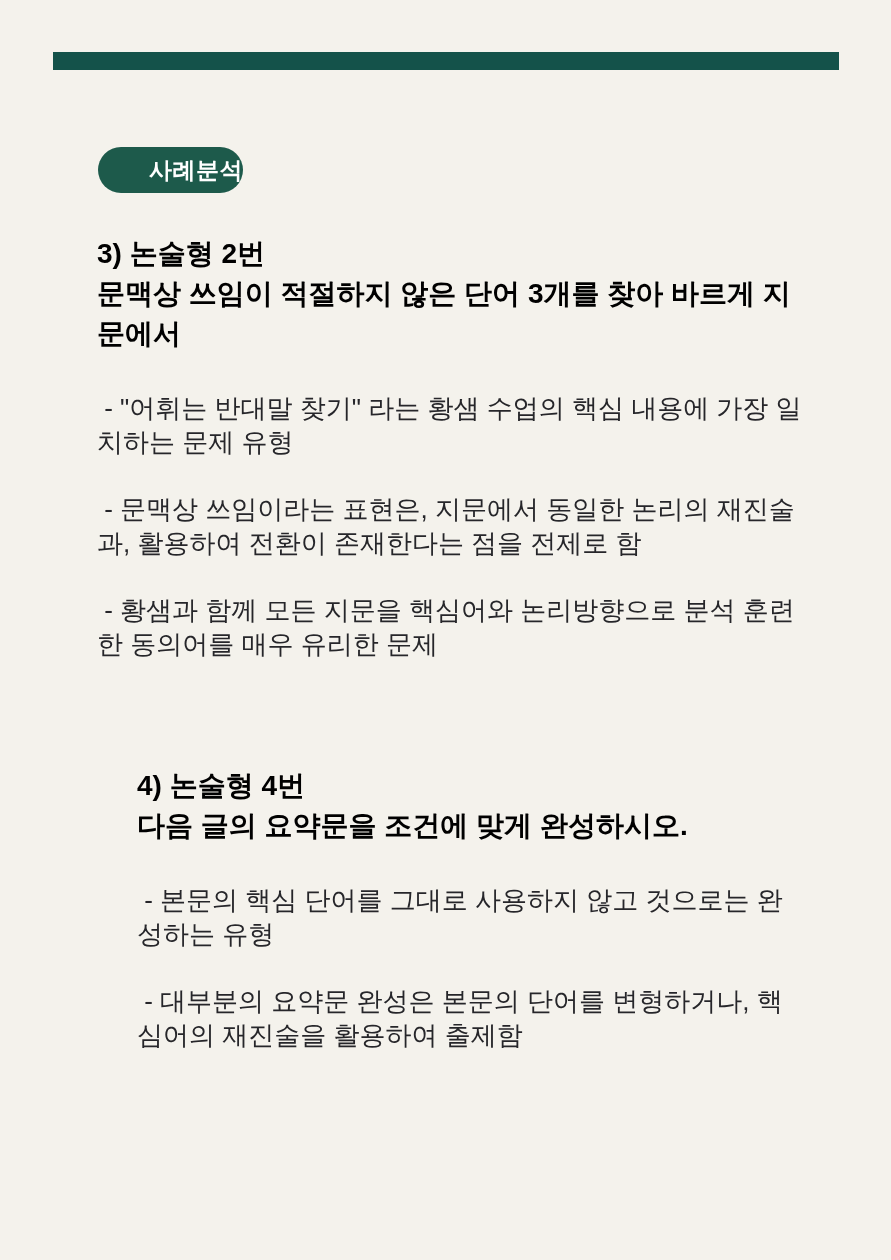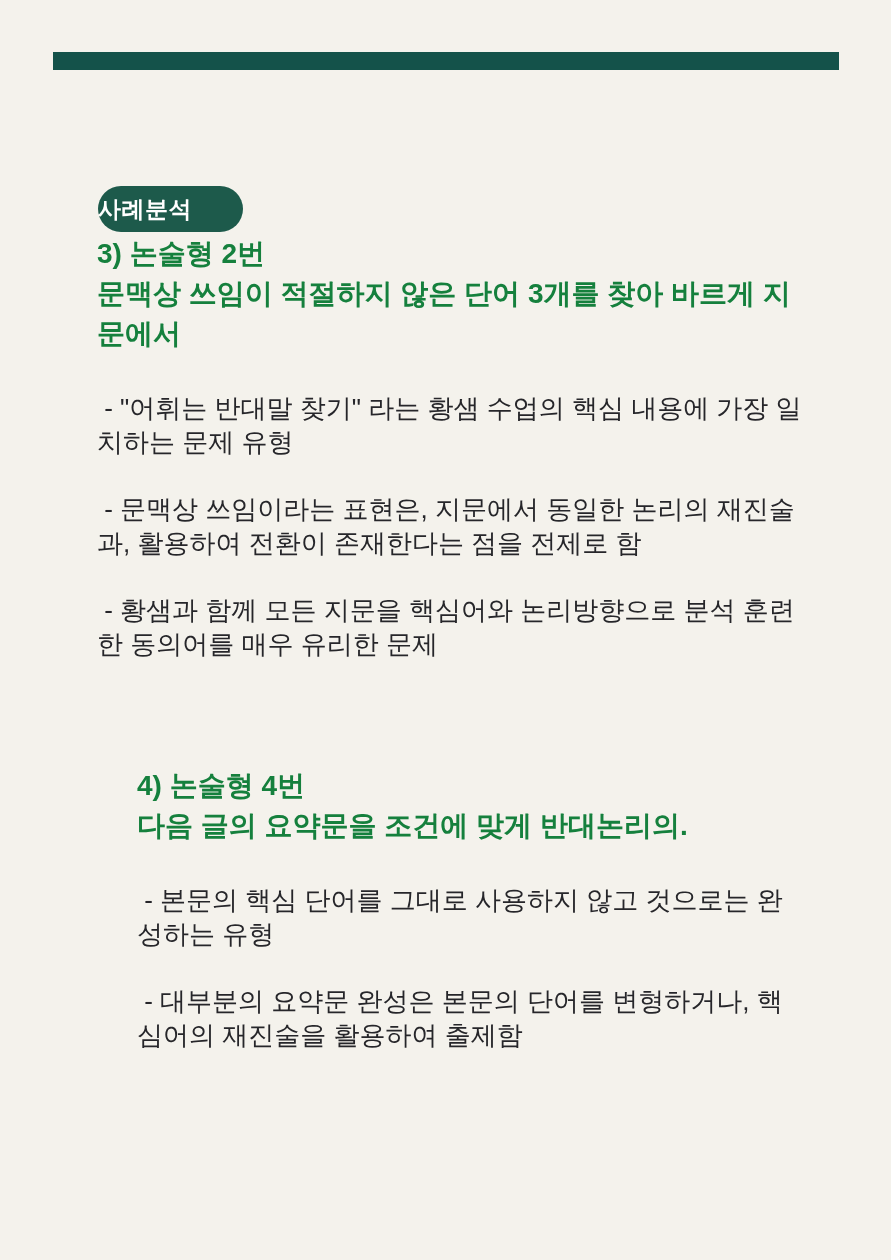--- a/index.html
+++ b/index.html
@@ -25,37 +25,36 @@
   .badge {
     position: absolute;
     left: 98px;
     top: 147px;
     width: 145px;
     height: 46px;
     border-radius: 23px;
     background: #1d5a4b;
     display: flex;
     align-items: center;
-    justify-content: flex-start;
-    margin-top: 39px;
+    justify-content: flex-end;
   }
   .badge-label {
     color: #ffffff;
     font-size: 23px;
     font-weight: bold;
     letter-spacing: 0.5px;
   }
   .content {
     position: absolute;
     left: 97px;
     top: 234px;
     width: 706px;
   }
   .section-heading {
-    color: #15803d;
+    color: #000000;
     font-size: 28px;
     line-height: 40px;
     font-weight: bold;
     margin: 0;
   }
   .bullet {
     color: #26262a;
     font-size: 26px;
     line-height: 34px;
     font-weight: 400;
@@ -90,19 +89,19 @@
       <div>문맥상 쓰임이 적절하지 않은 단어 3개를 찾아 바르게 지문에서</div>
     </h2>
     <p class="bullet first"> - "어휘는 반대말 찾기" 라는 황샘 수업의 핵심 내용에 가장 일치하는 문제 유형</p>
     <p class="bullet"> - 문맥상 쓰임이라는 표현은, 지문에서 동일한 논리의 재진술과, 활용하여 전환이 존재한다는 점을 전제로 함</p>
     <p class="bullet"> - 황샘과 함께 모든 지문을 핵심어와 논리방향으로 분석 훈련한 동의어를 매우 유리한 문제</p>
   </section>
 
   <section class="section-second">
     <h2 class="section-heading">
       <div>4) 논술형 4번</div>
-      <div>다음 글의 요약문을 조건에 맞게 반대논리의.</div>
+      <div>다음 글의 요약문을 조건에 맞게 완성하시오.</div>
     </h2>
     <p class="bullet first"> - 본문의 핵심 단어를 그대로 사용하지 않고 것으로는 완성하는 유형</p>
     <p class="bullet"> - 대부분의 요약문 완성은 본문의 단어를 변형하거나, 핵심어의 재진술을 활용하여 출제함</p>
   </section>
 
 </main>
 
 </body></html>

